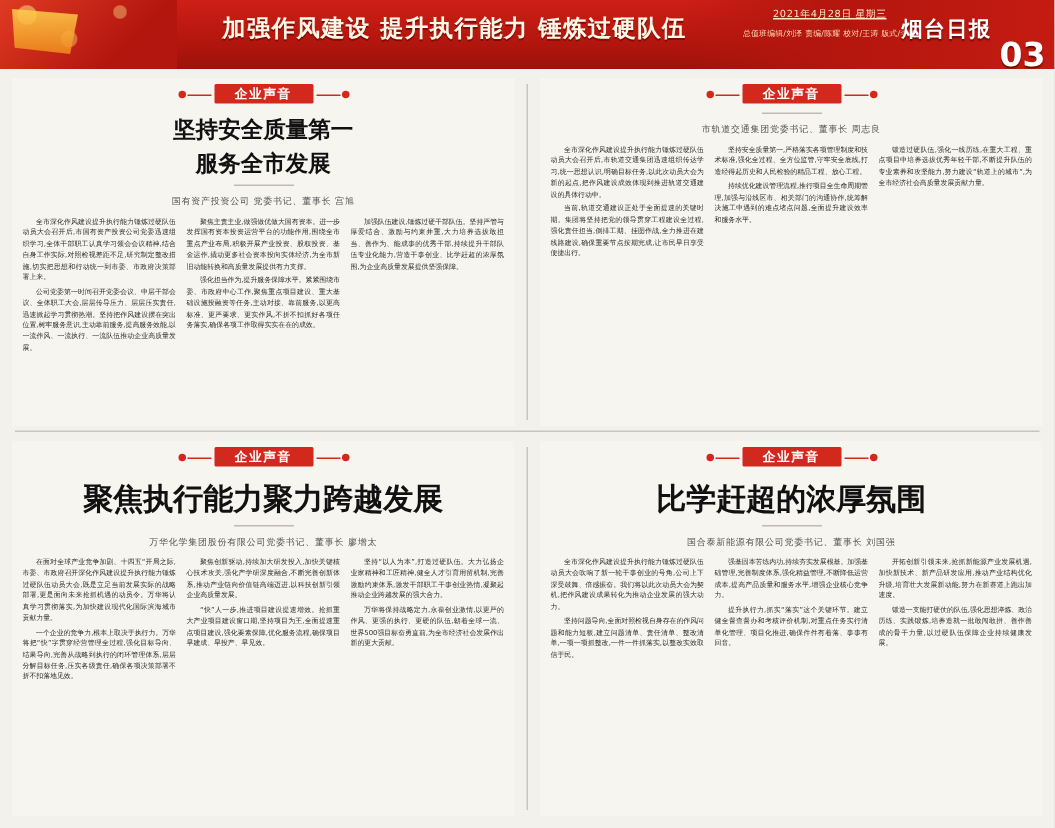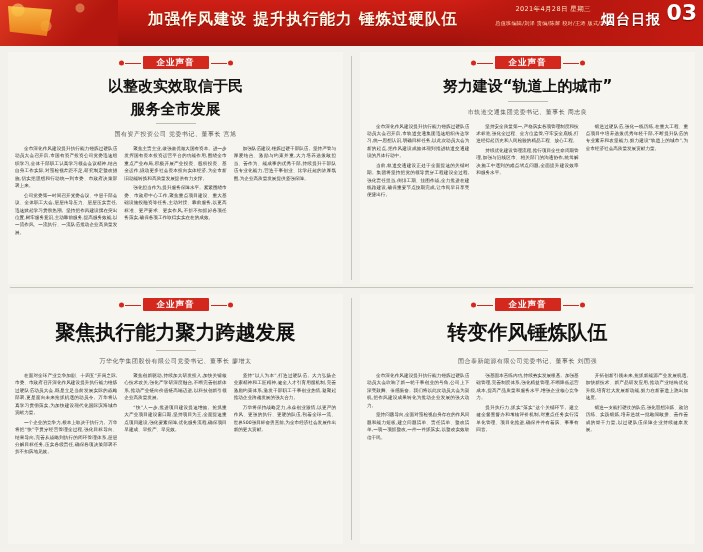--- a/index.html
+++ b/index.html
@@ -45,34 +45,34 @@
     text-align:center;
     color:#fff8e7;
     font-size:15.5px;
     font-weight:bold;
     letter-spacing:1px;
     text-shadow:0 1px 0 #7d0c07;
     font-family:"DejaVu Sans","Liberation Sans",sans-serif;
   }
   .masthead .date-line{
     position:absolute;right:112px;top:5px;
-    color:#ffe9c9;font-size:6.5px;letter-spacing:.4px;white-space:nowrap;
+    color:#ffe9c9;font-size:6.5px;letter-spacing:.4px;white-space:nowrap;text-decoration:underline;
   }
   .masthead .sub-line{
     position:absolute;right:92px;top:20px;
     color:#ffdcb5;font-size:5.2px;letter-spacing:.2px;white-space:nowrap;
     text-align:right;line-height:1.5;
   }
   .masthead .paper-name{
     position:absolute;right:42px;top:11px;
     color:#fff;font-size:14px;font-weight:bold;letter-spacing:1px;
     text-shadow:0 1px 1px #6d0a06;
   }
   .masthead .page-no{
-    position:absolute;right:6px;top:0;
+    position:absolute;right:6px;top:25px;
     color:#fff;font-size:22px;font-weight:bold;font-family:"DejaVu Sans",sans-serif;
     text-shadow:0 1px 1px #6d0a06;
   }
 
   
   .sheet{
     position:absolute;top:46px;left:0;right:0;bottom:0;
     padding:6px 8px 8px 8px;
     box-sizing:border-box;
   }
@@ -172,21 +172,21 @@
 
       <div class="col">
         <div class="tag-wrap">
           <div class="tag">
             <span class="dot l"></span>
             <span>企业声音</span>
             <span class="dot r"></span>
           </div>
         </div>
         <div class="title big">
-          <span class="l1">以整改实效取信于民</span>
+          <span class="l1">坚持安全质量第一</span>
           <span class="l2">服务全市发展</span>
         </div>
         <div class="mini-rule"></div>
         <div class="byline">国有资产投资公司 党委书记、董事长  宫旭</div>
         <div class="body-cols">
           <div class="tcol">
               <p>全市深化作风建设提升执行能力锤炼过硬队伍动员大会召开后,市国有资产投资公司党委迅速组织学习,全体干部职工认真学习领会会议精神,结合自身工作实际,对照检视差距不足,研究制定整改措施,切实把思想和行动统一到市委、市政府决策部署上来。</p>
               <p>公司党委第一时间召开党委会议、中层干部会议、全体职工大会,层层传导压力、层层压实责任,迅速掀起学习贯彻热潮。坚持把作风建设摆在突出位置,树牢服务意识,主动靠前服务,提高服务效能,以一流作风、一流执行、一流队伍推动企业高质量发展。</p>
             </div>
           <div class="tcol">
@@ -203,21 +203,20 @@
 
       <div class="col">
         <div class="tag-wrap">
           <div class="tag">
             <span class="dot l"></span>
             <span>企业声音</span>
             <span class="dot r"></span>
           </div>
         </div>
         <div class="title big">
-          <span class="l2">努力建设“轨道上的城市”</span>
         </div>
         <div class="mini-rule"></div>
         <div class="byline">市轨道交通集团党委书记、董事长  周志良</div>
         <div class="body-cols">
           <div class="tcol">
               <p>全市深化作风建设提升执行能力锤炼过硬队伍动员大会召开后,市轨道交通集团迅速组织传达学习,统一思想认识,明确目标任务,以此次动员大会为新的起点,把作风建设成效体现到推进轨道交通建设的具体行动中。</p>
               <p>当前,轨道交通建设正处于全面提速的关键时期。集团将坚持把党的领导贯穿工程建设全过程,强化责任担当,倒排工期、挂图作战,全力推进在建线路建设,确保重要节点按期完成,让市民早日享受便捷出行。</p>
             </div>
           <div class="tcol">
               <p>坚持安全质量第一,严格落实各项管理制度和技术标准,强化全过程、全方位监管,守牢安全底线,打造经得起历史和人民检验的精品工程、放心工程。</p>
@@ -268,21 +267,21 @@
 
       <div class="col">
         <div class="tag-wrap">
           <div class="tag">
             <span class="dot l"></span>
             <span>企业声音</span>
             <span class="dot r"></span>
           </div>
         </div>
         <div class="title mid">
-          <span class="l1">转变作风锤炼队伍</span>
+          <span class="l1">比学赶超的浓厚氛围</span>
         </div>
         <div class="mini-rule"></div>
         <div class="byline">国合泰新能源有限公司党委书记、董事长  刘国强</div>
         <div class="body-cols">
           <div class="tcol">
               <p>全市深化作风建设提升执行能力锤炼过硬队伍动员大会吹响了新一轮干事创业的号角,公司上下深受鼓舞、倍感振奋。我们将以此次动员大会为契机,把作风建设成果转化为推动企业发展的强大动力。</p>
               <p>坚持问题导向,全面对照检视自身存在的作风问题和能力短板,建立问题清单、责任清单、整改清单,一项一项抓整改,一件一件抓落实,以整改实效取信于民。</p>
             </div>
           <div class="tcol">
               <p>强基固本苦练内功,持续夯实发展根基。加强基础管理,完善制度体系,强化精益管理,不断降低运营成本,提高产品质量和服务水平,增强企业核心竞争力。</p>

